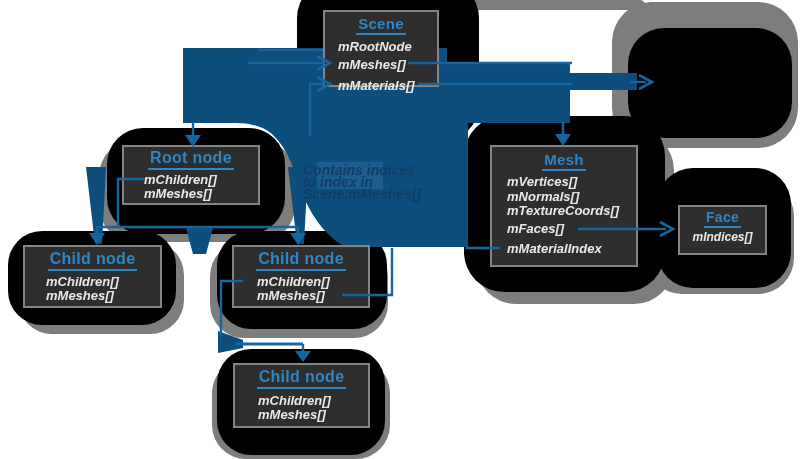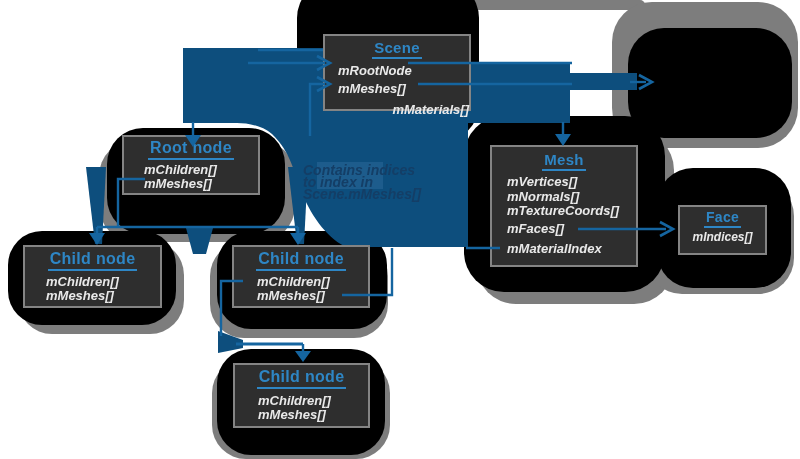--- a/index.html
+++ b/index.html
@@ -70,28 +70,28 @@
     <path d="M218,331 L243,340 L243,348 L218,353 Z" fill="var(--big-arrow,#0d4e7d)"></path>
   </svg>
 
   <div class="patch" style="left:317px;top:162px;width:66px;height:27px;"></div>
   <div class="note note2" style="left:303px;top:164px;">
     <div>Contains indices</div>
     <div>to index in</div>
     <div>Scene.mMeshes[]</div>
   </div>
 
-  <div class="box" style="left:323px;top:34px;width:148px;height:77px;">
+  <div class="box" style="left:323px;top:10px;width:116px;height:77px;">
     <div class="box-title" style="font-size:15px;margin-top:3px;">
       <span class="tline">Scene</span>
     </div>
     <div class="fields" style="font-size:13px;line-height:16px;padding-left:13px;margin-top:4px;">
       <div class="field">mRootNode</div>
       <div class="field" style="margin-top:2px;">mMeshes[]</div>
-      <div class="field" style="margin-top:5px;text-align:right;">mMaterials[]</div>
+      <div class="field" style="margin-top:5px;">mMaterials[]</div>
     </div>
   </div>
 
 
   <div class="box" style="left:490px;top:145px;width:148px;height:122px;">
     <div class="box-title" style="font-size:15px;margin-top:4px;">
       <span class="tline">Mesh</span>
     </div>
     <div class="fields" style="font-size:13px;line-height:14.5px;padding-left:15px;margin-top:4px;">
       <div class="field">mVertices[]</div>
@@ -104,21 +104,21 @@
 
   <div class="box" style="left:678px;top:205px;width:89px;height:50px;">
     <div class="box-title" style="font-size:14px;margin-top:2px;">
       <span class="tline">Face</span>
     </div>
     <div class="fields" style="font-size:12px;line-height:14px;text-align:center;margin-top:2px;">
       <div class="field">mIndices[]</div>
     </div>
   </div>
 
-  <div class="box" style="left:122px;top:135px;width:138px;height:60px;">
+  <div class="box" style="left:122px;top:145px;width:138px;height:60px;">
     <div class="box-title" style="font-size:16px;margin-top:2px;">
       <span class="tline">Root node</span>
     </div>
     <div class="fields" style="font-size:13px;line-height:14px;padding-left:20px;margin-top:3px;">
       <div class="field">mChildren[]</div>
       <div class="field">mMeshes[]</div>
     </div>
   </div>
 
   <div class="box" style="left:23px;top:245px;width:139px;height:63px;">

